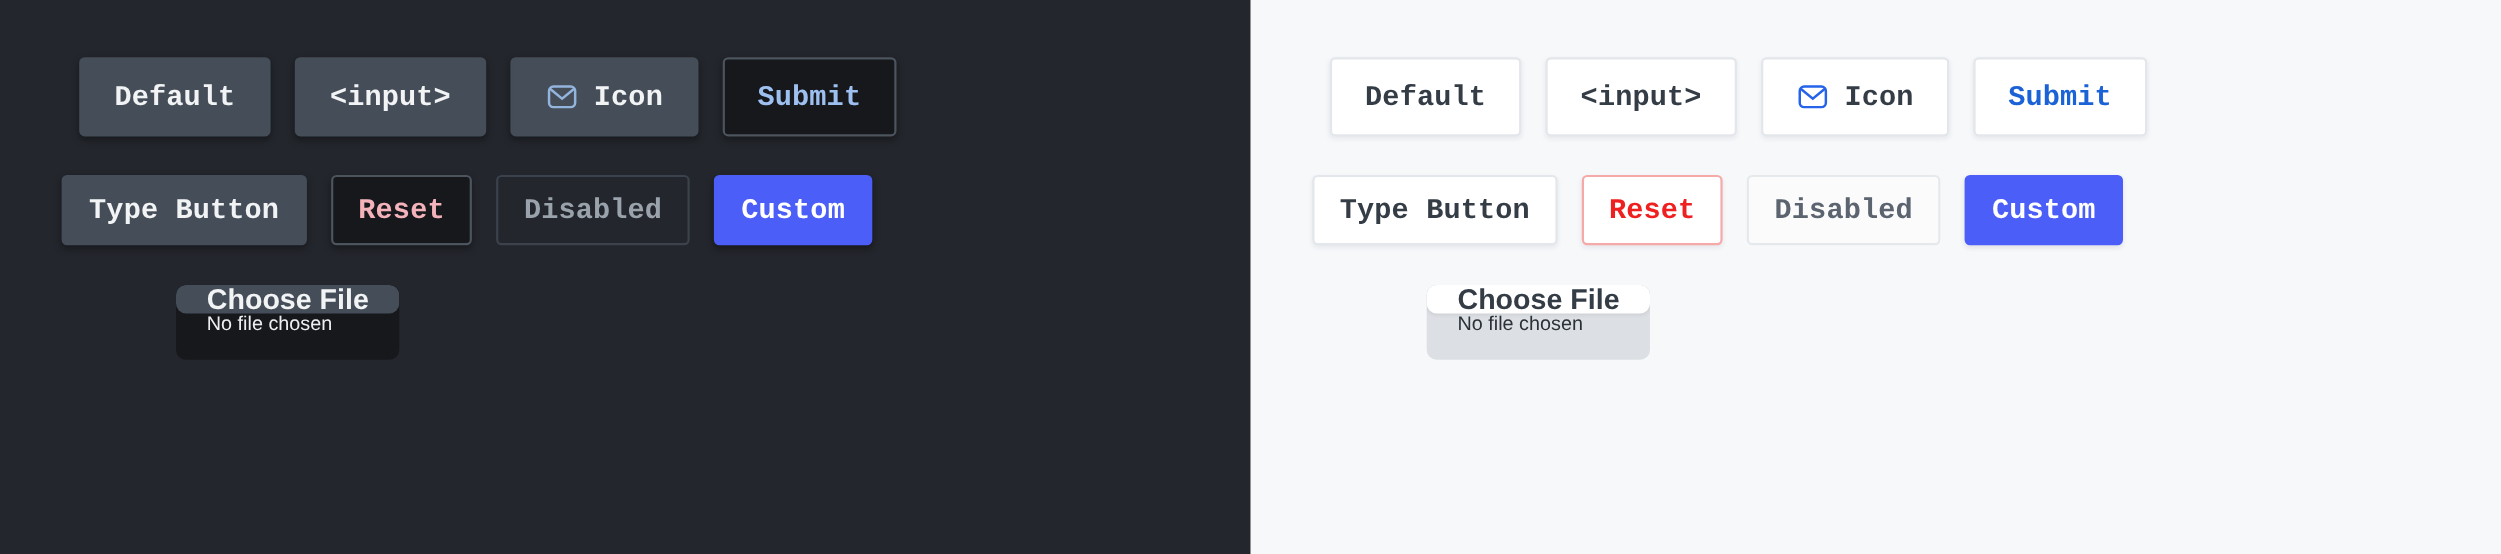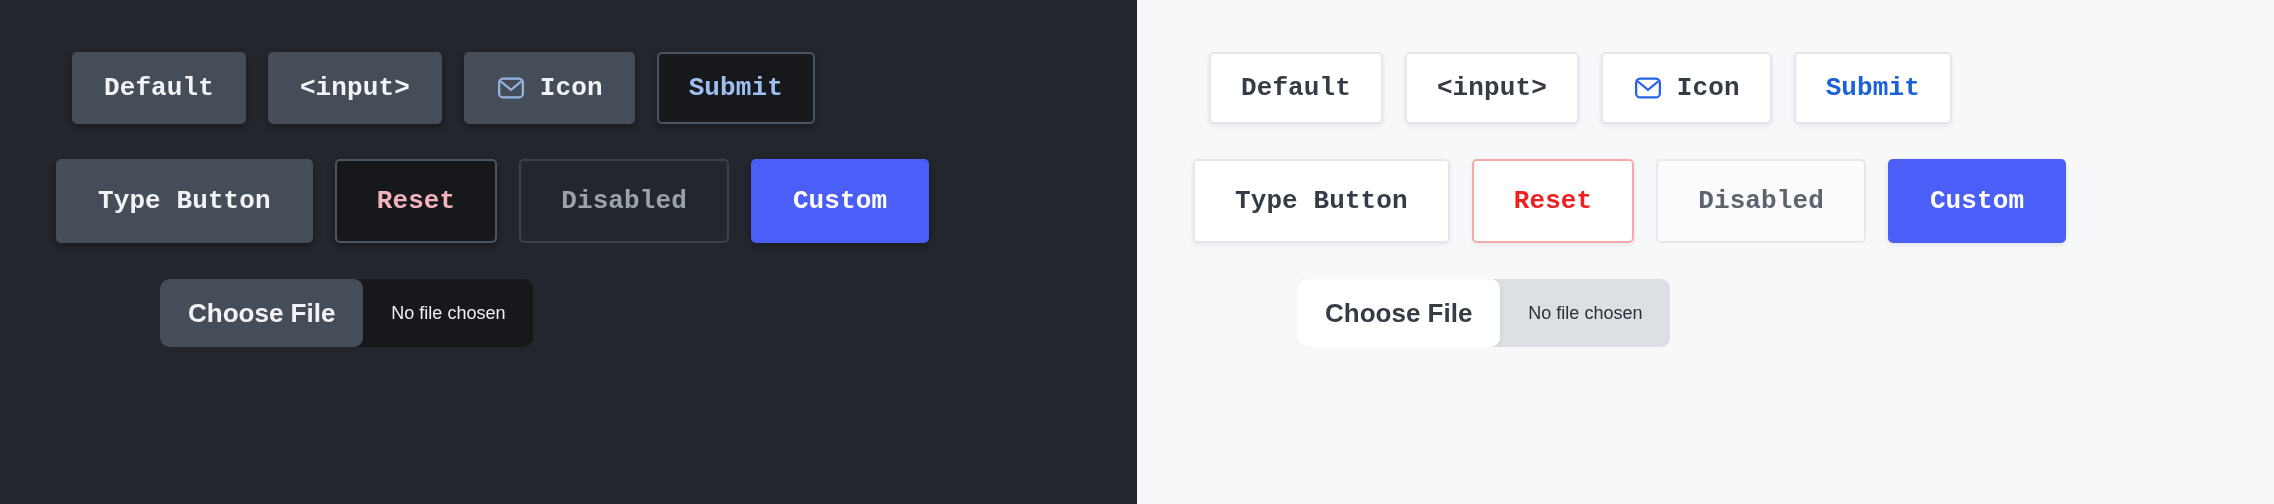--- a/index.html
+++ b/index.html
@@ -43,21 +43,21 @@
     line-height: 1;
     display: inline-flex;
     align-items: center;
     justify-content: flex-start;
     gap: 14px;
     white-space: nowrap;
     cursor: pointer;
     font-family: Liberation Mono, monospace;
   }
   .btn-r1 { height: 72px; padding: 0 30px; }
-  .btn-r2 { height: 84px; padding: 0 40px; }
+  .btn-r2 { height: 64px; padding: 0 23px; }
 
   
   .panel-dark .v-default,
   .panel-dark .v-input,
   .panel-dark .v-icon,
   .panel-dark .v-type {
     background: #454e58;
     color: #f1f3f5;
     border-color: #454e58;
     box-shadow: 0 3px 7px rgba(0,0,0,.35);
@@ -121,20 +121,21 @@
   .panel-dark  .mail-ico { color: #93b4dd; }
   .panel-light .mail-ico { color: #2563eb; }
 
   
   .file-ctl {
     display: inline-flex;
     align-items: stretch;
     height: 68px;
     border-radius: 9px;
     overflow: hidden;
+    flex-direction: column;
   }
   .panel-dark .file-ctl  { background: #16181c; }
   .panel-light .file-ctl { background: #dcdfe3; }
 
   .file-btn {
     display: flex;
     align-items: center;
     padding: 0 28px;
     font-size: 26px;
     font-weight: bold;

